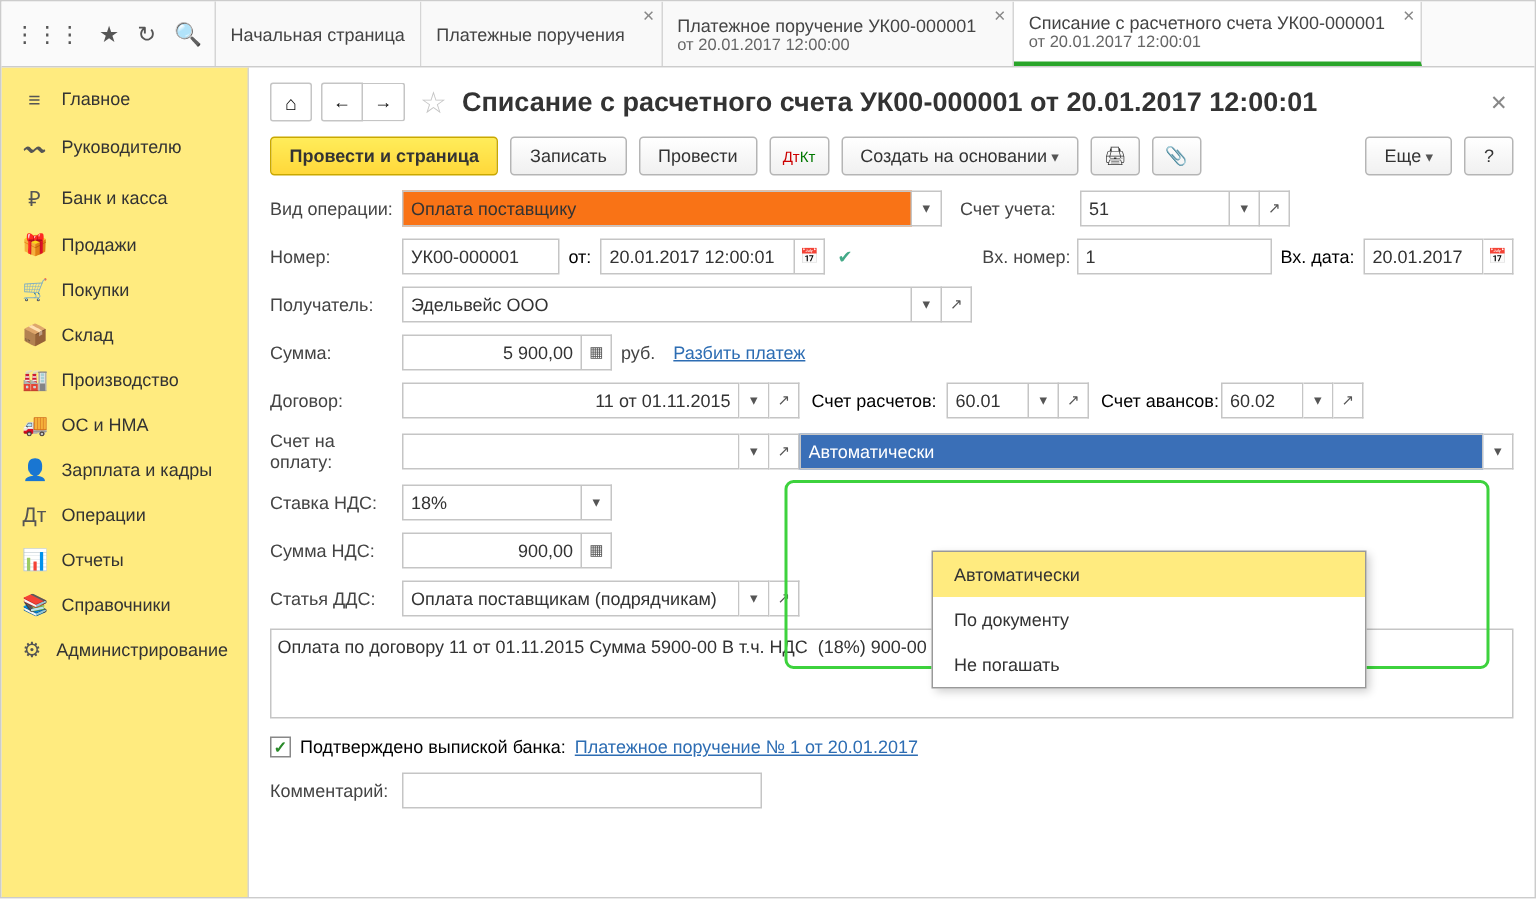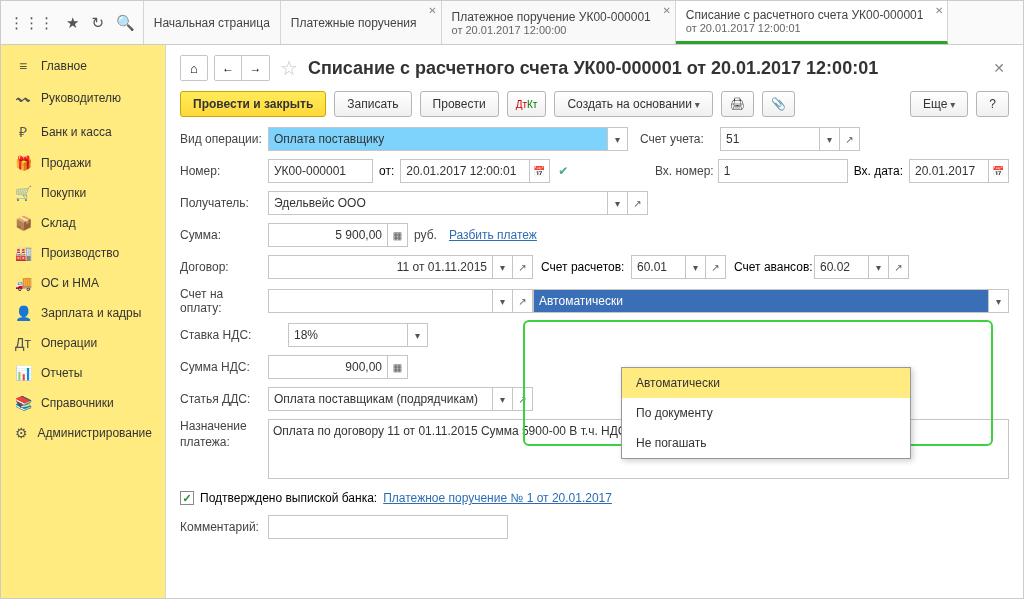--- a/index.html
+++ b/index.html
@@ -27,21 +27,21 @@
 .toolbar { display: flex; align-items: center; gap: 8px; margin-bottom: 10px; }
 .btn { border: 1px solid #b5b5b5; background: linear-gradient(#fff, #f0f0f0); padding: 5px 12px; border-radius: 3px; cursor: pointer; color: #333; }
 .btn.primary { background: linear-gradient(#ffec5a, #ffd83a); border-color: #c9a800; font-weight: bold; }
 .btn.icon-only { padding: 5px 8px; }
 .btn.dropdown::after { content: " ▾"; font-size: 10px; color: #555; }
 .toolbar-right { margin-left: auto; display: flex; gap: 8px; }
 .form-row { display: flex; align-items: center; margin-bottom: 8px; gap: 0; }
 .label { width: 88px; color: #444; flex-shrink: 0; }
 .input-group { display: flex; align-items: stretch; }
 .input { border: 1px solid #c5c5c5; padding: 3px 5px; background: #fff; height: 24px; color: #333; }
-.input.yellow { background: #7dd3fc; }
+.input.yellow { background: #f97316; }
 .addon { border: 1px solid #c5c5c5; border-left: none; width: 20px; height: 24px; display: flex; align-items: center; justify-content: center; background: #fff; cursor: pointer; font-size: 10px; color: #555; }
 .link { color: #2d6db3; text-decoration: underline; cursor: pointer; }
 .text-after { margin-left: 6px; color: #444; }
 .green-box { border: 2px solid #3dd23d; border-radius: 6px; padding: 2px; position: absolute; pointer-events: none; }
 .dropdown-panel { position: absolute; background: #fff; border: 1px solid #999; box-shadow: 2px 2px 6px rgba(0,0,0,0.2); z-index: 10; }
 .dd-item { padding: 8px 14px; cursor: pointer; color: #333; }
 .dd-item.sel { background: #ffeb7f; }
 .textarea { border: 1px solid #c5c5c5; width: 100%; height: 60px; padding: 4px; resize: none; color: #333; }
 .checkbox-row { display: flex; align-items: center; gap: 6px; margin: 12px 0 10px 0; }
 .checkbox { width: 14px; height: 14px; border: 1px solid #888; display: inline-flex; align-items: center; justify-content: center; color: #2a8a2a; font-size: 11px; font-weight: bold; }
@@ -140,21 +140,21 @@
         <div style="display:flex">
           <div class="nav-btn" style="border-radius:2px 0 0 2px">←</div>
           <div class="nav-btn" style="border-left:none;border-radius:0 2px 2px 0">→</div>
         </div>
         <span class="star">☆</span>
         <span class="page-title">Списание с расчетного счета УК00-000001 от 20.01.2017 12:00:01</span>
         <span class="close-page">✕</span>
       </div>
 
       <div class="toolbar">
-        <button class="btn primary">Провести и закрыть</button>
+        <button class="btn primary">Провести и страница</button>
         <button class="btn">Записать</button>
         <button class="btn">Провести</button>
         <button class="btn icon-only"><span style="color:#c00;font-size:10px">Дт</span><span style="color:#070;font-size:10px">Кт</span></button>
         <button class="btn dropdown">Создать на основании</button>
         <button class="btn icon-only">🖨</button>
         <button class="btn icon-only">📎</button>
         <div class="toolbar-right">
           <button class="btn dropdown">Еще</button>
           <button class="btn">?</button>
         </div>
@@ -250,21 +250,21 @@
 
       <div class="dropdown-panel" style="left:455px;top:322px;width:290px">
         <div class="dd-item sel">Автоматически</div>
         <div class="dd-item">По документу</div>
         <div class="dd-item">Не погашать</div>
       </div>
 
       <div class="form-row">
         <span class="label">Ставка НДС:</span>
         <div class="input-group">
-          <input class="input" style="width: 120px; margin-left: 20px;" value="18%">
+          <input class="input" style="width: 120px;" value="18%">
           <div class="addon">▾</div>
         </div>
       </div>
 
       <div class="form-row">
         <span class="label">Сумма НДС:</span>
         <div class="input-group">
           <input class="input" style="width: 120px; text-align: right;" value="900,00">
           <div class="addon">▦</div>
         </div>
@@ -273,21 +273,20 @@
       <div class="form-row">
         <span class="label">Статья ДДС:</span>
         <div class="input-group" style="flex:0 0 255px">
           <input class="input" style="width: 225px;" value="Оплата поставщикам (подрядчикам)">
           <div class="addon">▾</div>
           <div class="addon">↗</div>
         </div>
       </div>
 
       <div class="form-row" style="align-items:flex-start">
-        <span class="label" style="line-height:1.3">Назначение платежа:</span>
         <textarea class="textarea" style="">Оплата по договору 11 от 01.11.2015 Сумма 5900-00 В т.ч. НДС  (18%) 900-00</textarea>
       </div>
 
       <div class="checkbox-row">
         <span class="checkbox">✓</span>
         <span>Подтверждено выпиской банка:</span>
         <span class="link">Платежное поручение № 1 от 20.01.2017</span>
       </div>
 
       <div class="form-row">

